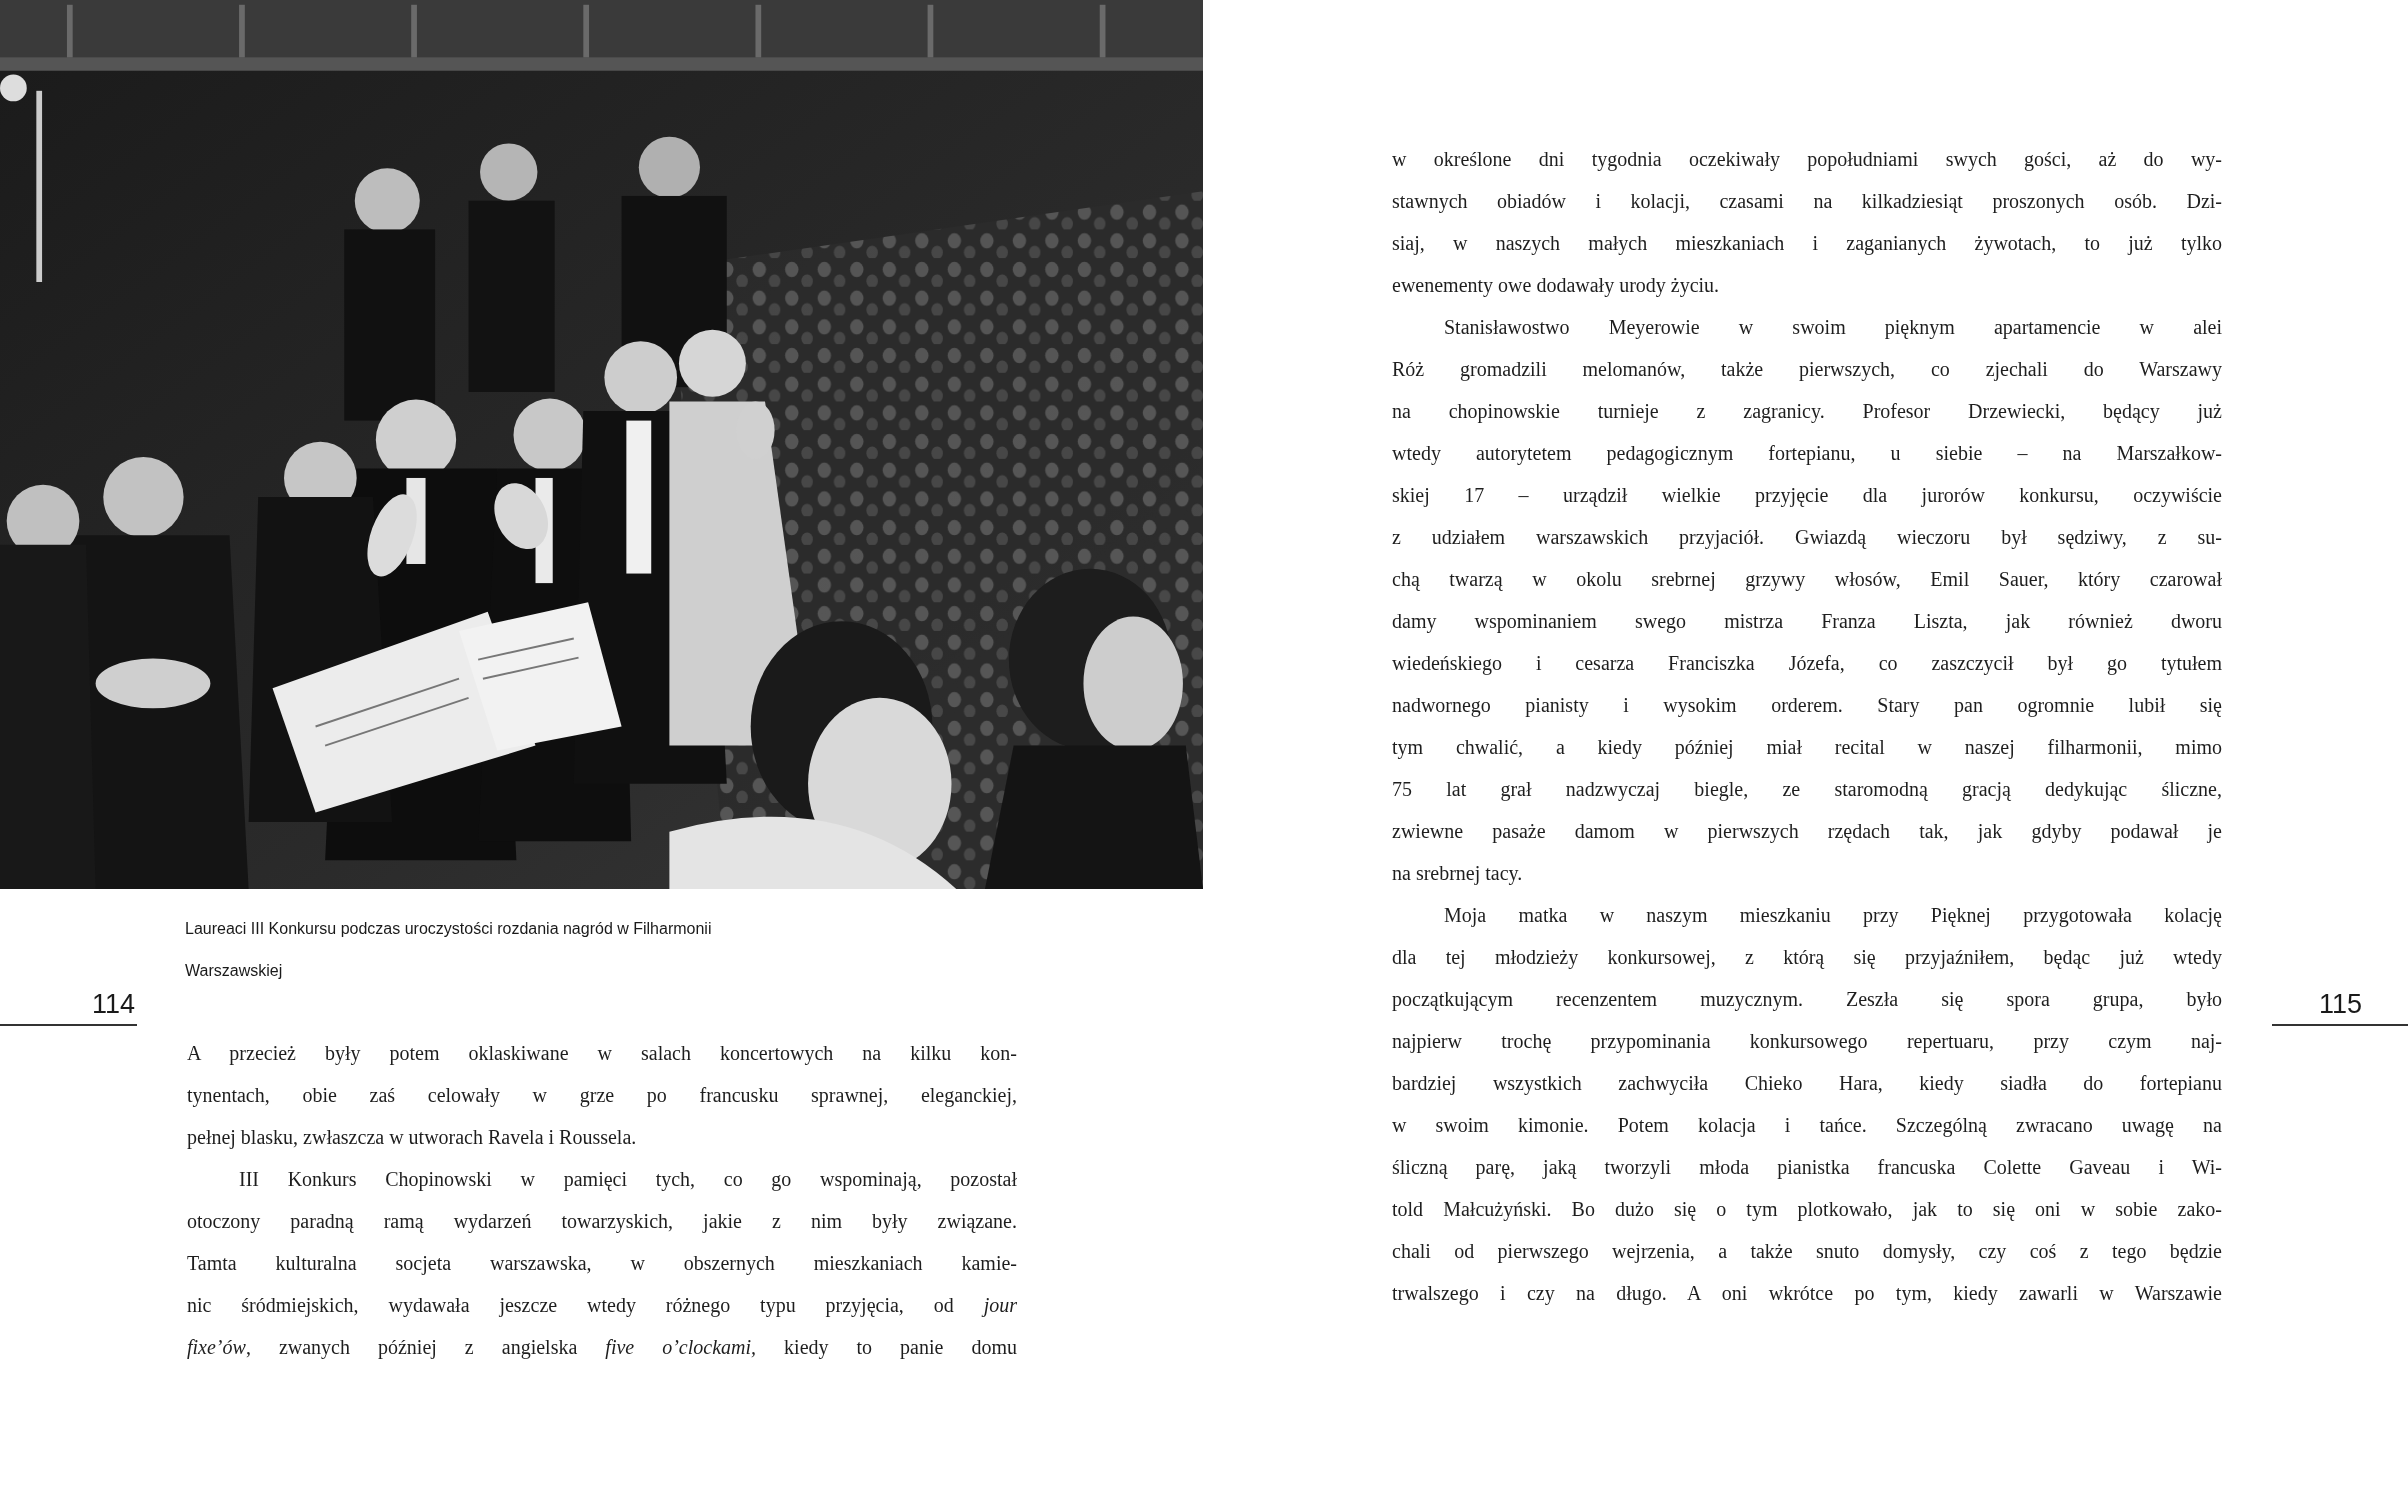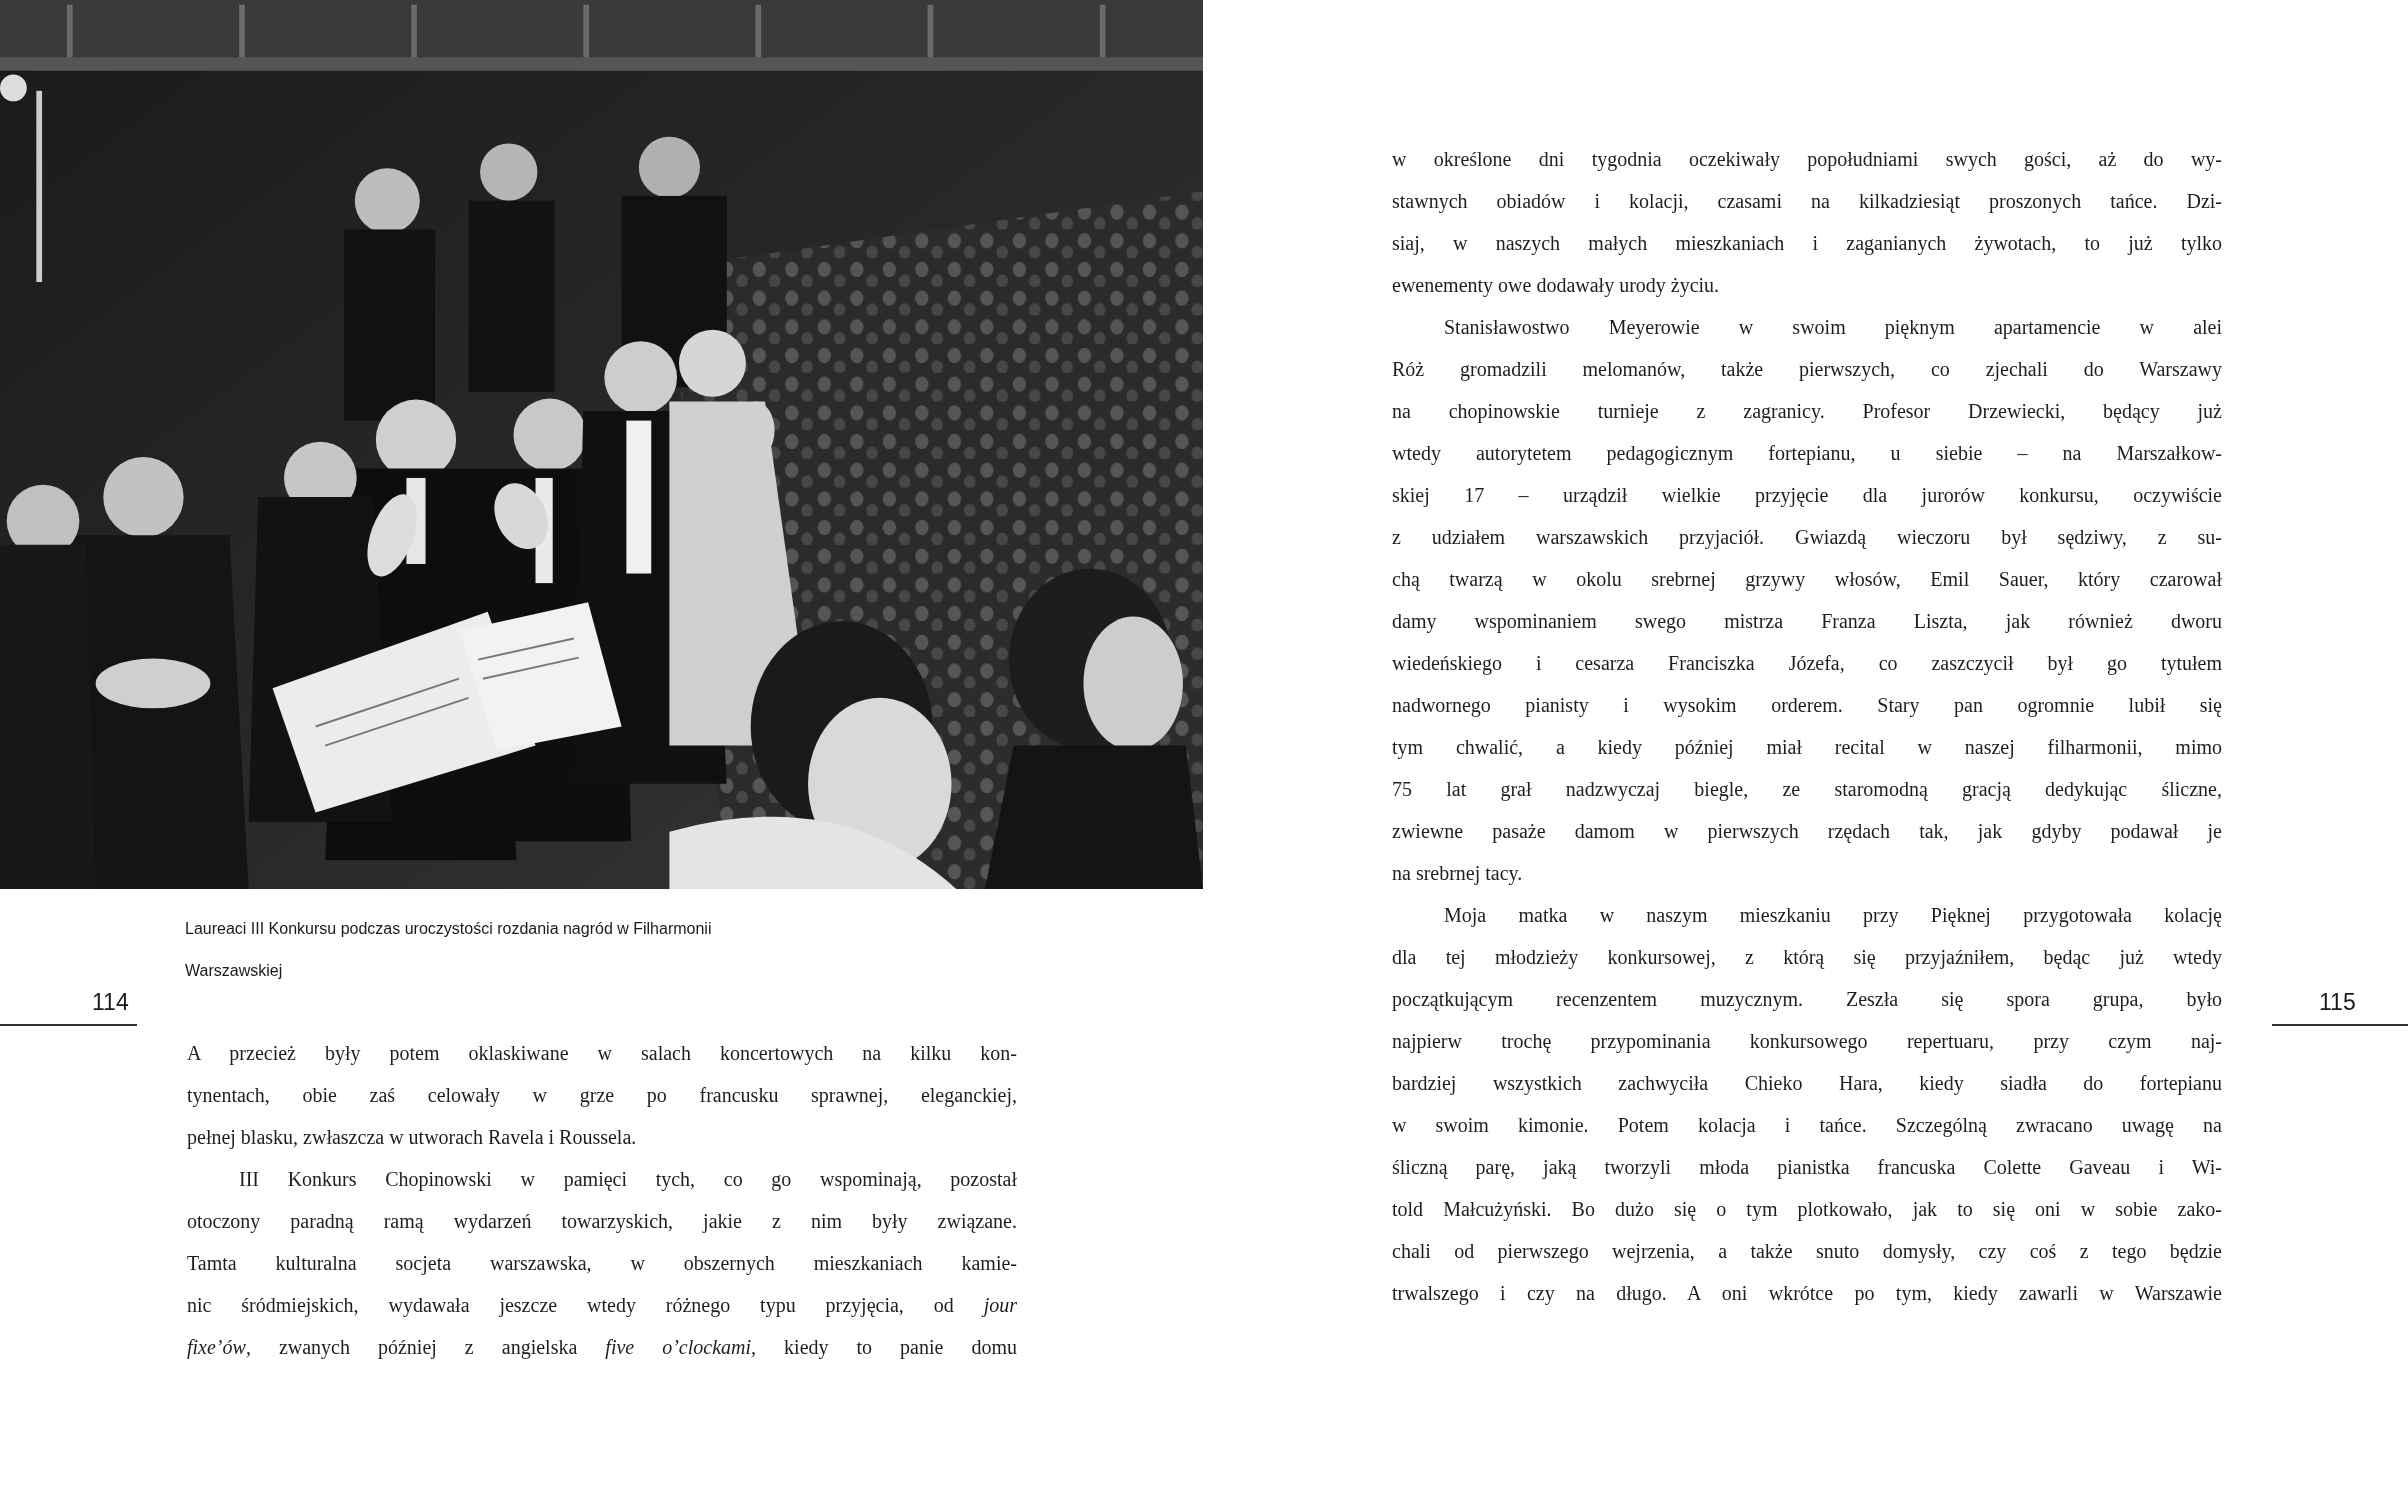--- a/index.html
+++ b/index.html
@@ -14,21 +14,21 @@
     overflow:hidden;
   }
   .photo svg { display:block; width:100%; height:100%; }
   .caption {
     position:absolute; left:185px; top:908px; width:860px;
     font-family:"Liberation Sans", "DejaVu Sans", sans-serif;
     font-size:16px; line-height:42px; color:#1a1a1a;
   }
   .folio {
     position:absolute; font-family:"Liberation Sans","DejaVu Sans",sans-serif;
-    font-size:23px; color:#1a1a1a;
+    font-size:27px; color:#1a1a1a;
   }
   .folio-left { left:92px; top:989px; }
   .folio-right { left:2271px; top:989px;margin-left:48px; }
   .rule { position:absolute; height:1.9px; background:#333; top:1024px; }
   .rule-left { left:0; width:137px; }
   .rule-right { left:2272px; width:137px; }
   .col {
     position:absolute; width:830px;
     font-size:20px; line-height:42px; text-align:justify;
     hyphens:manual;
@@ -150,21 +150,21 @@
     <span class="line">otoczony paradną ramą wydarzeń towarzyskich, jakie z nim były związane.</span>
     <span class="line">Tamta kulturalna socjeta warszawska, w obszernych mieszkaniach kamie-</span>
     <span class="line"><span>nic śródmiejskich, wydawała jeszcze wtedy różnego typu przyjęcia, od </span><em>jour</em></span>
     <span class="line"><em>fixe’ów</em><span>, zwanych później z angielska </span><em>five o’clockami,</em><span> kiedy to panie domu</span></span>
   </div>
 </div>
 
 <div class="col col-right">
   <div>
     <span class="line">w określone dni tygodnia oczekiwały popołudniami swych gości, aż do wy-</span>
-    <span class="line">stawnych obiadów i kolacji, czasami na kilkadziesiąt proszonych tańce. Dzi-</span>
+    <span class="line">stawnych obiadów i kolacji, czasami na kilkadziesiąt proszonych osób. Dzi-</span>
     <span class="line">siaj, w naszych małych mieszkaniach i zaganianych żywotach, to już tylko</span>
     <span class="line last">ewenementy owe dodawały urody życiu.</span>
   </div>
   <div>
     <span class="line indent">Stanisławostwo Meyerowie w swoim pięknym apartamencie w alei</span>
     <span class="line">Róż gromadzili melomanów, także pierwszych, co zjechali do Warszawy</span>
     <span class="line">na chopinowskie turnieje z zagranicy. Profesor Drzewiecki, będący już</span>
     <span class="line">wtedy autorytetem pedagogicznym fortepianu, u siebie – na Marszałkow-</span>
     <span class="line">skiej 17 – urządził wielkie przyjęcie dla jurorów konkursu, oczywiście</span>
     <span class="line">z udziałem warszawskich przyjaciół. Gwiazdą wieczoru był sędziwy, z su-</span>

